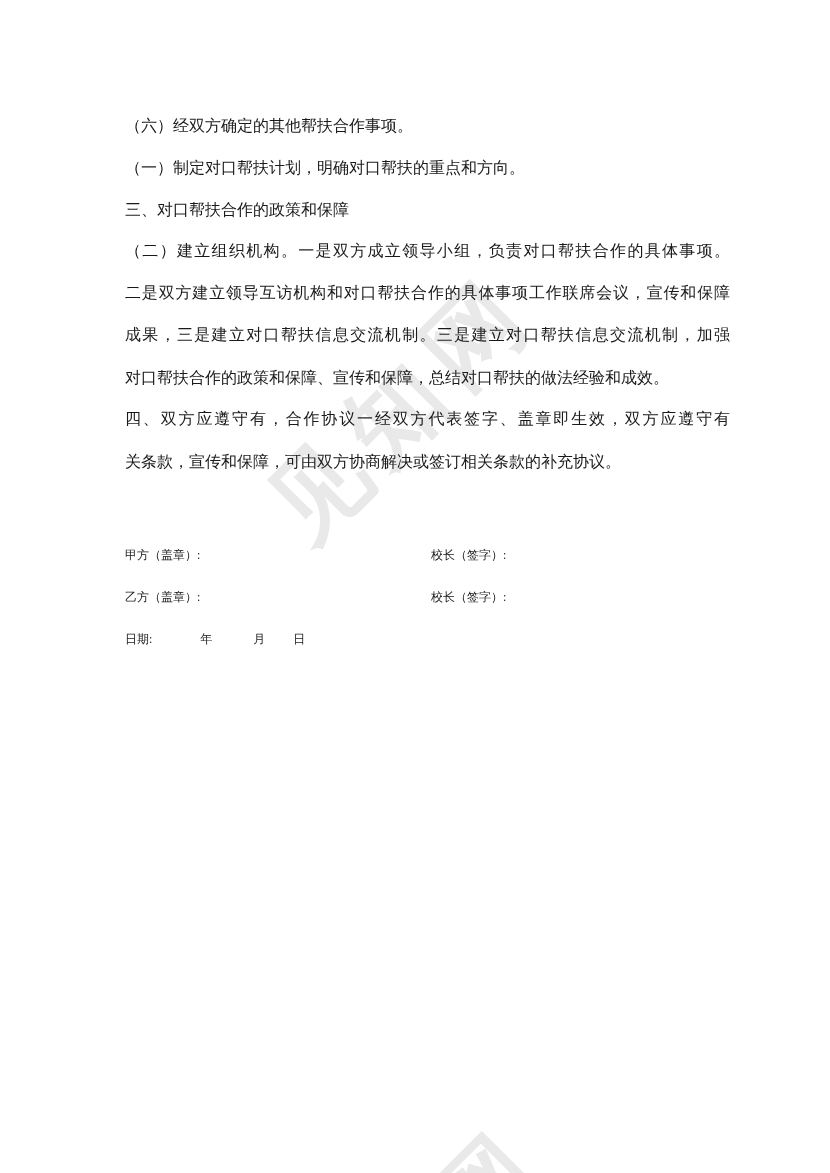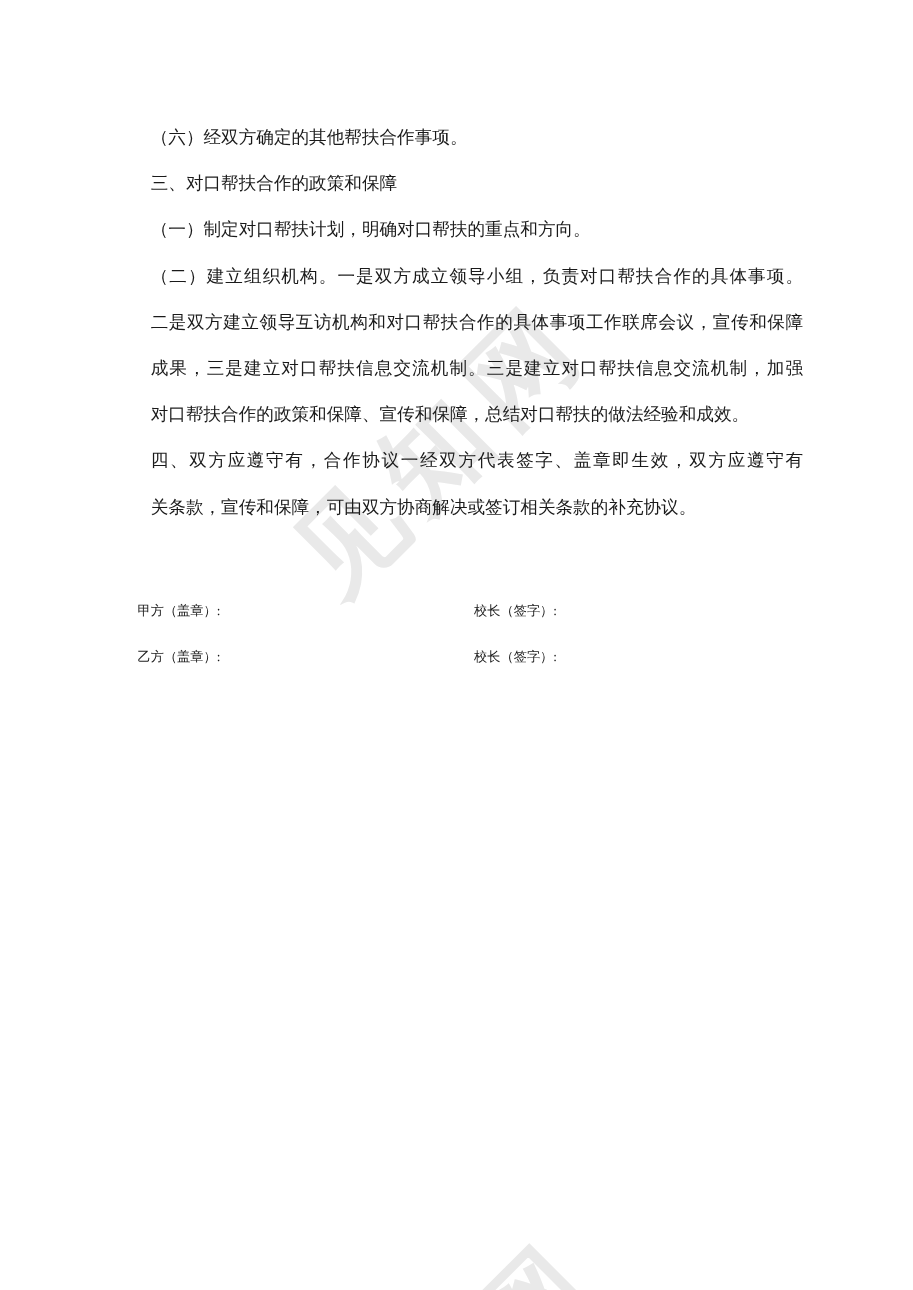--- a/index.html
+++ b/index.html
@@ -41,21 +41,20 @@
     position: absolute;
     left: 125px;
     top: 105px;
     width: 605px;
     font-size: 16px;
   }
   .line {
     height: 42px;
     line-height: 42px;
     white-space: nowrap;
-    margin-left: 12px;
   }
   .line.justify {
     white-space: normal;
     text-align: justify;
     text-align-last: justify;
     font-family: Liberation Mono, monospace;
   }
 
   
   .sig-block {
@@ -86,34 +85,40 @@
 </head>
 <body>
 
 <div class="page">
 
   <div class="watermark wm-1">见知网</div>
   <div class="watermark wm-2">见知网</div>
 
   <div class="doc-body">
     <div class="line">（六）经双方确定的其他帮扶合作事项。</div>
+    <div class="line">（一）制定对口帮扶计划，明确对口帮扶的重点和方向。</div>
     <div class="line">三、对口帮扶合作的政策和保障</div>
-    <div class="line">（一）制定对口帮扶计划，明确对口帮扶的重点和方向。</div>
     <div class="line justify">（二）建立组织机构。一是双方成立领导小组，负责对口帮扶合作的具体事项。</div>
     <div class="line justify">二是双方建立领导互访机构和对口帮扶合作的具体事项工作联席会议，宣传和保障</div>
     <div class="line justify">成果，三是建立对口帮扶信息交流机制。三是建立对口帮扶信息交流机制，加强</div>
     <div class="line">对口帮扶合作的政策和保障、宣传和保障，总结对口帮扶的做法经验和成效。</div>
     <div class="line justify">四、双方应遵守有，合作协议一经双方代表签字、盖章即生效，双方应遵守有</div>
     <div class="line">关条款，宣传和保障，可由双方协商解决或签订相关条款的补充协议。</div>
   </div>
 
   <div class="sig-block">
     <div class="sig-row">
       <span class="sig-left">甲方（盖章）:</span>
       <span class="sig-right">校长（签字）:</span>
     </div>
     <div class="sig-row">
       <span class="sig-left">乙方（盖章）:</span>
       <span class="sig-right">校长（签字）:</span>
     </div>
+    <div class="date-row">
+      <span>日期:</span>
+      <span class="date-year">年</span>
+      <span class="date-month">月</span>
+      <span class="date-day">日</span>
+    </div>
   </div>
 
 </div>
 
 </body></html>

